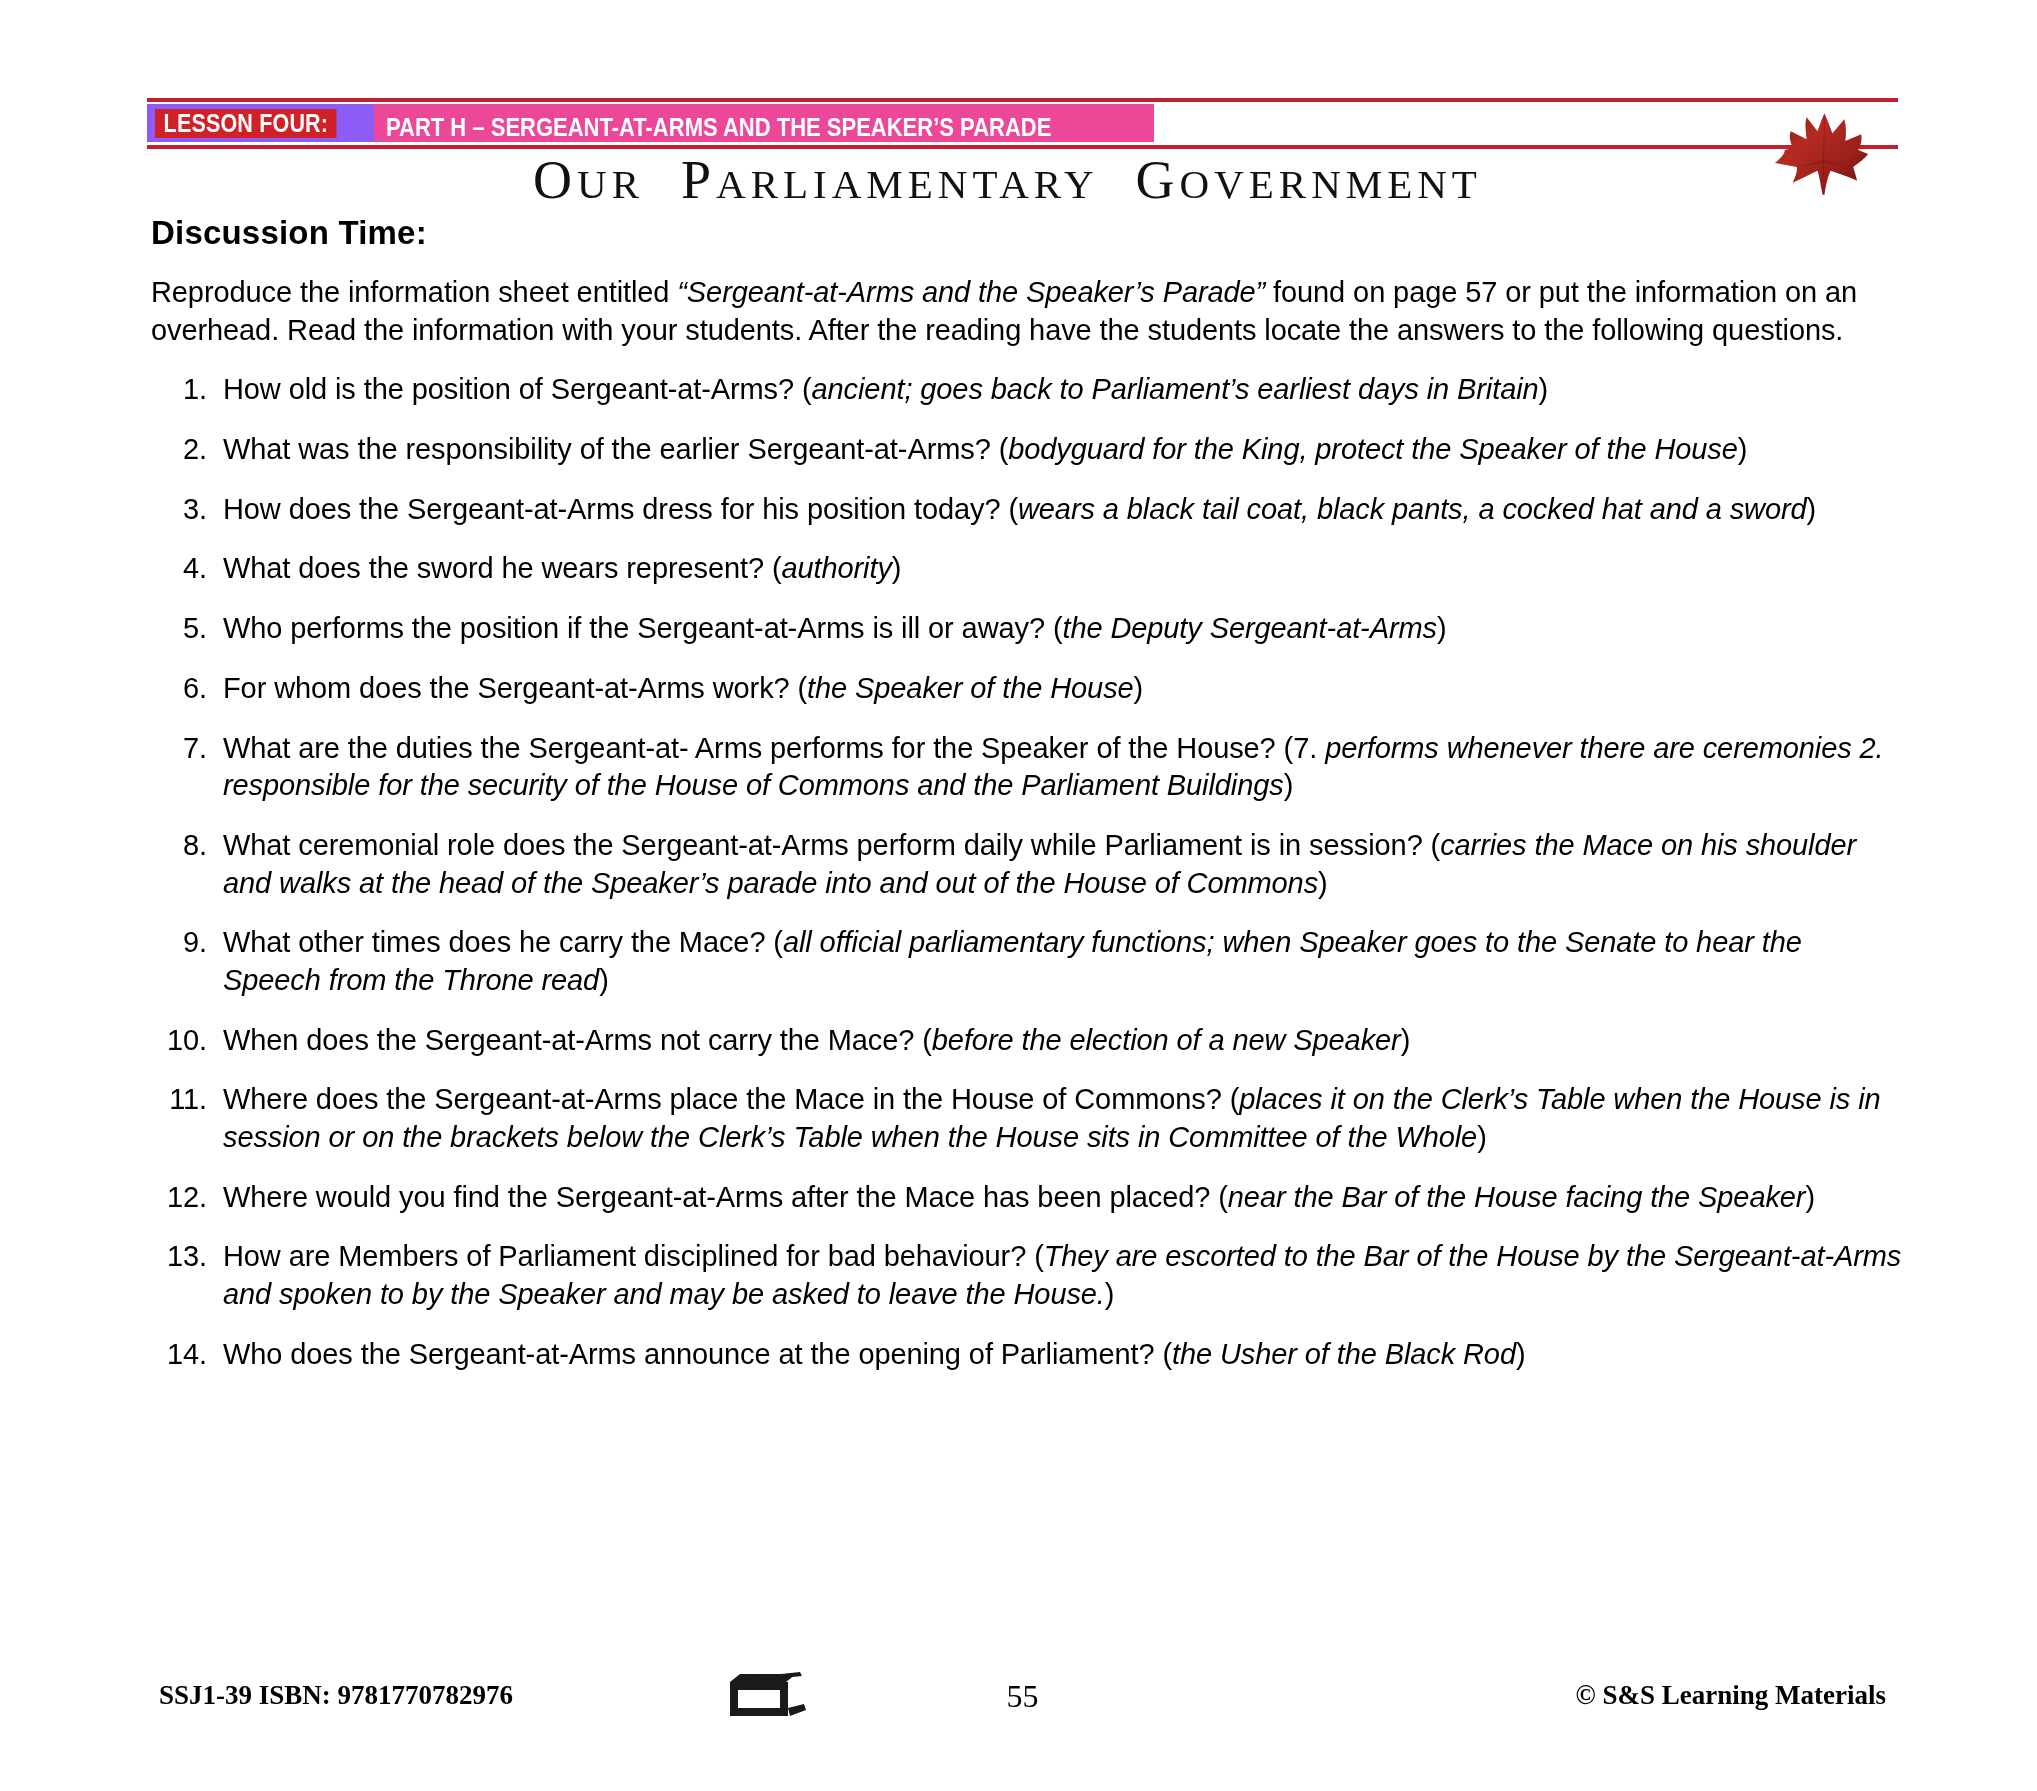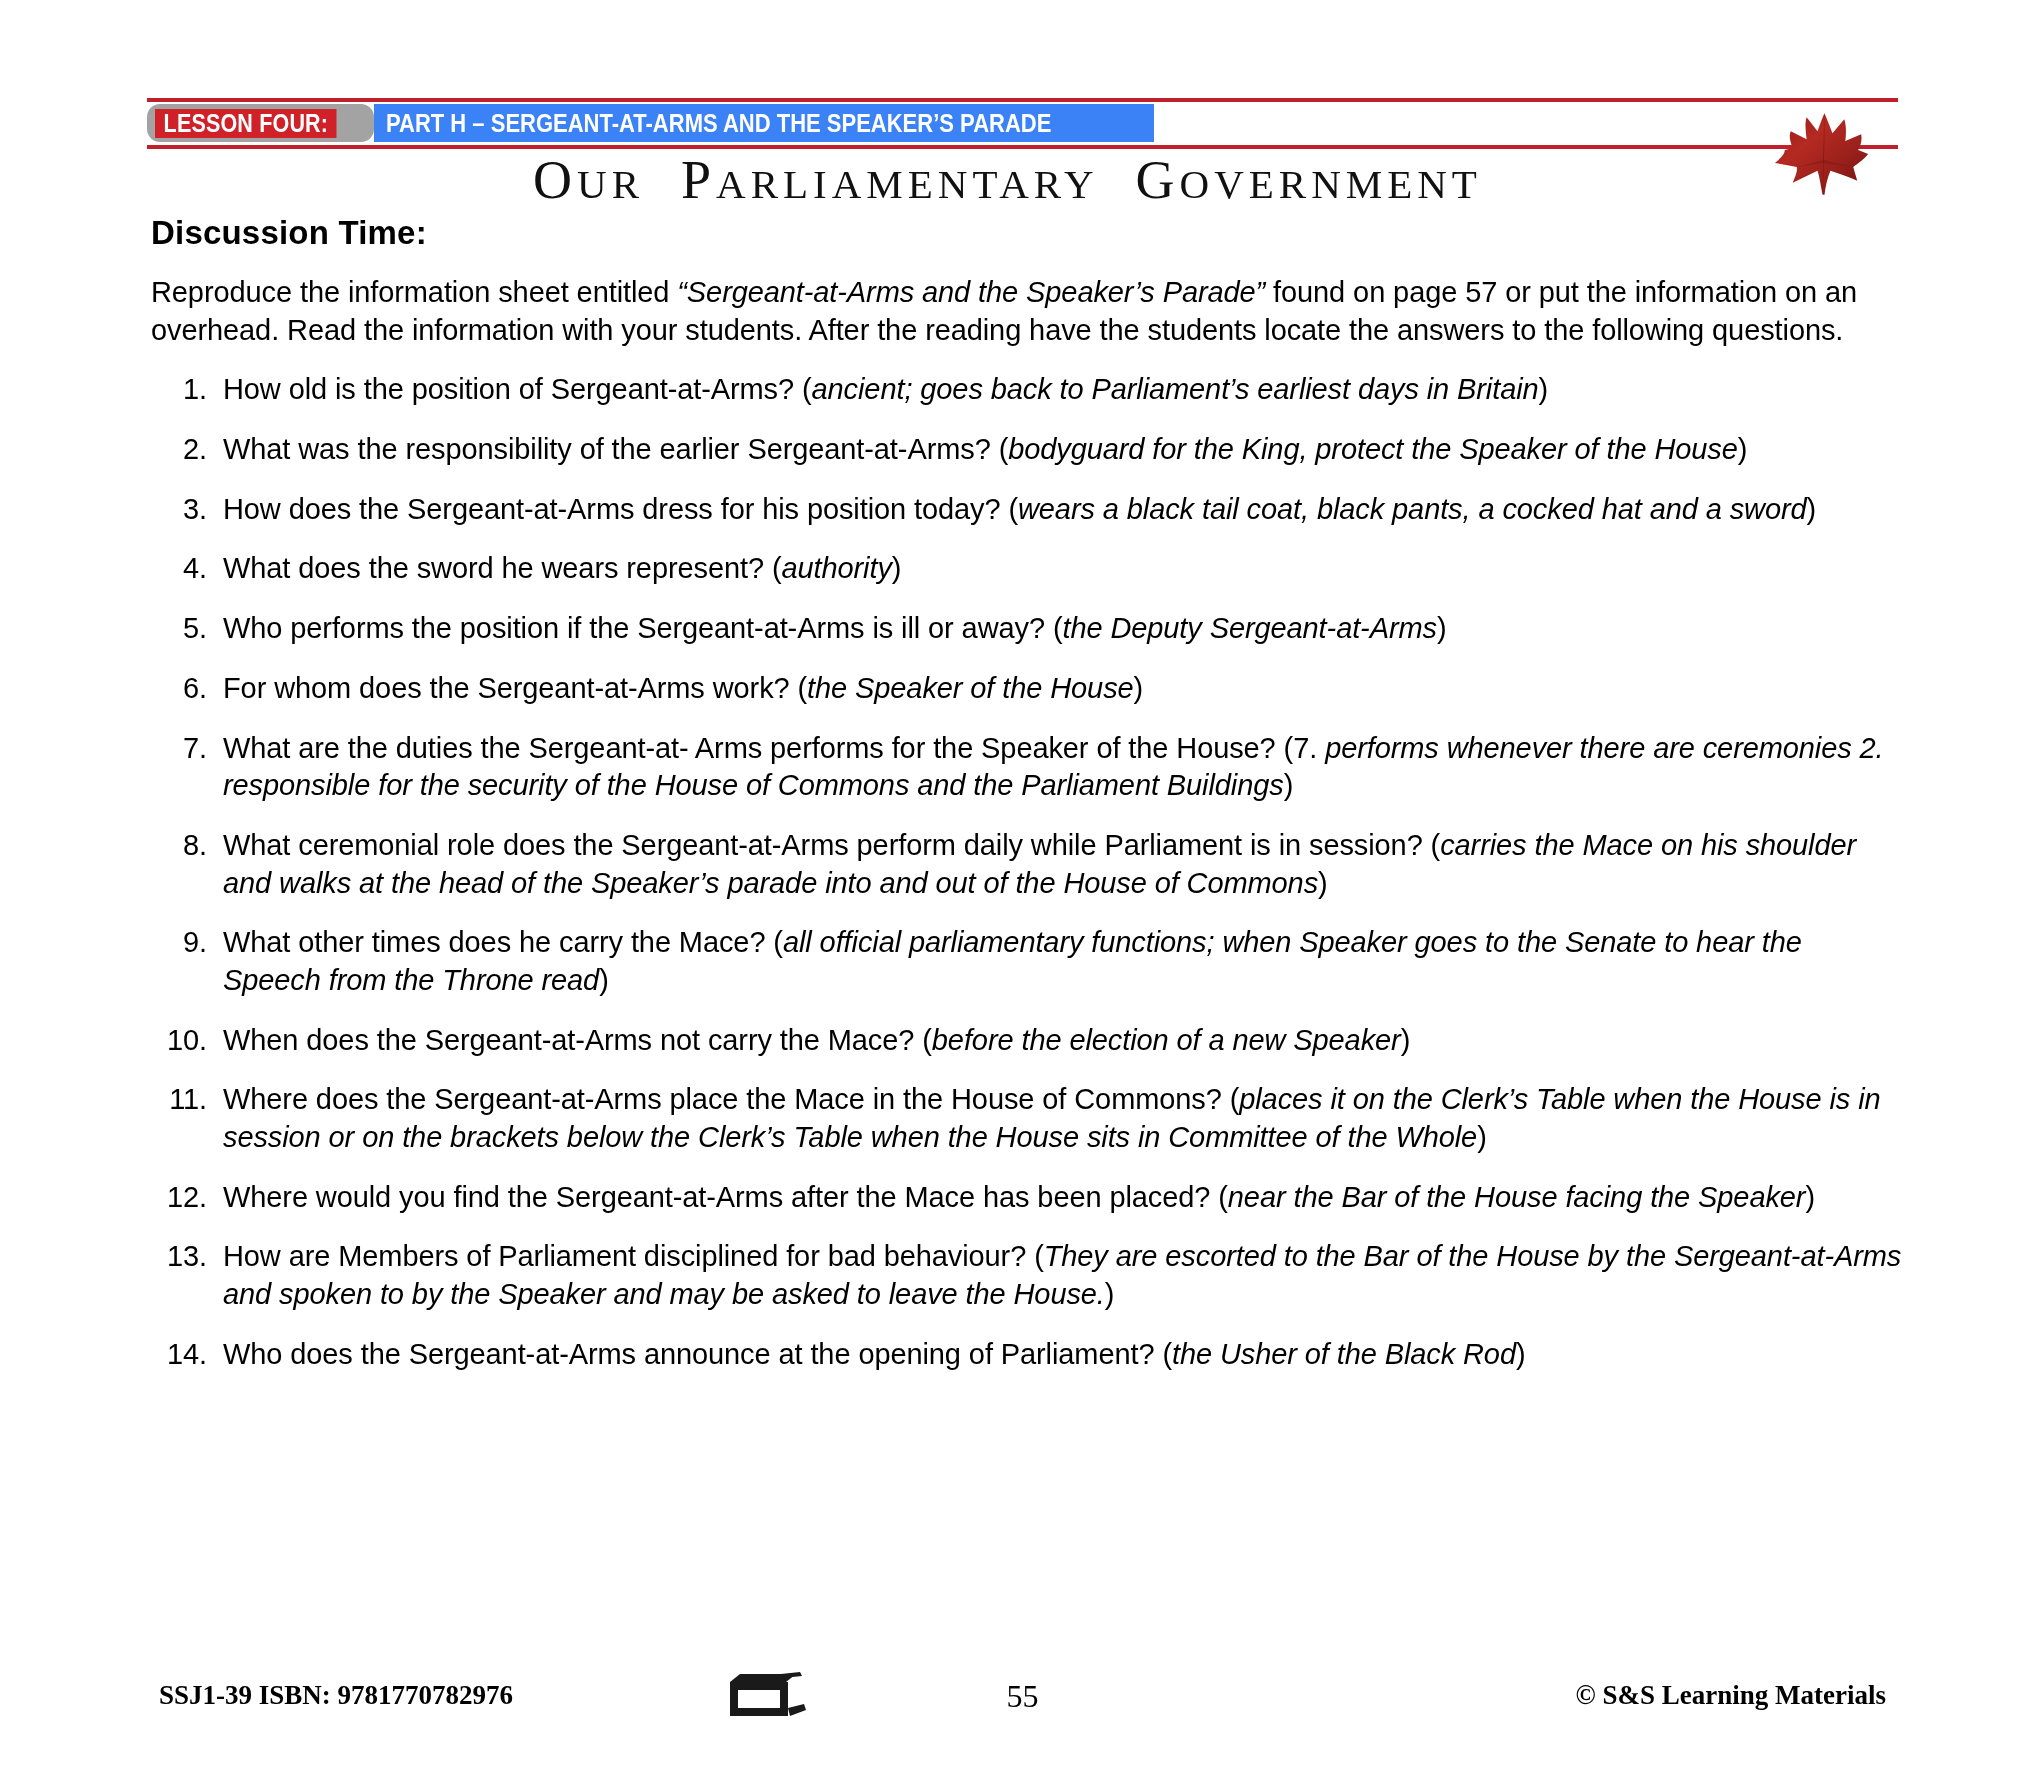--- a/index.html
+++ b/index.html
@@ -56,33 +56,32 @@
     font-size: 25px;
     letter-spacing: 0.2px;
     display: flex;
     align-items: center;
     padding: 0 10px 0 10px;
     transform: scaleX(0.86);
     transform-origin: left center;
     white-space: nowrap;
   }
   .tag-lesson-wrap {
-    background: #a3a3a3;
+    background: #8b5cf6;
     display: flex;
     align-items: center;
     padding: 0 8px;
-    border-radius: 13px;
   }
   .tag-part {
-    background: #3b82f6;
+    background: #ec4899;
     color: #ffffff;
     font-weight: bold;
     font-size: 25px;
     display: flex;
-    align-items: center;
+    align-items: flex-end;
     padding: 0 12px;
     white-space: nowrap;
   }
   .tag-part span {
     display: inline-block;
     transform: scaleX(0.88);
     transform-origin: left center;
   }
   .tag-spacer { flex: 1 1 auto; }
 

